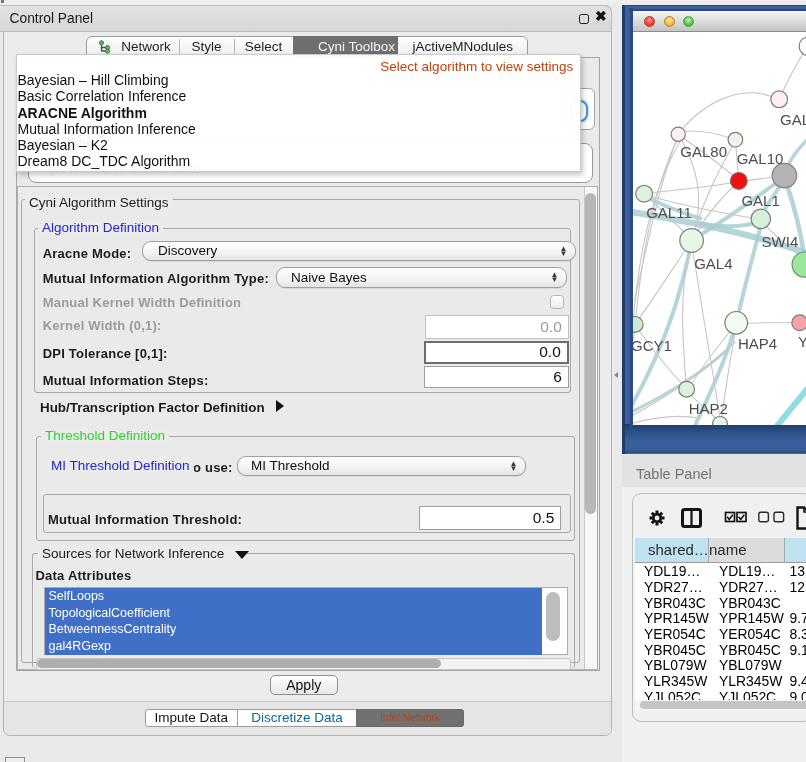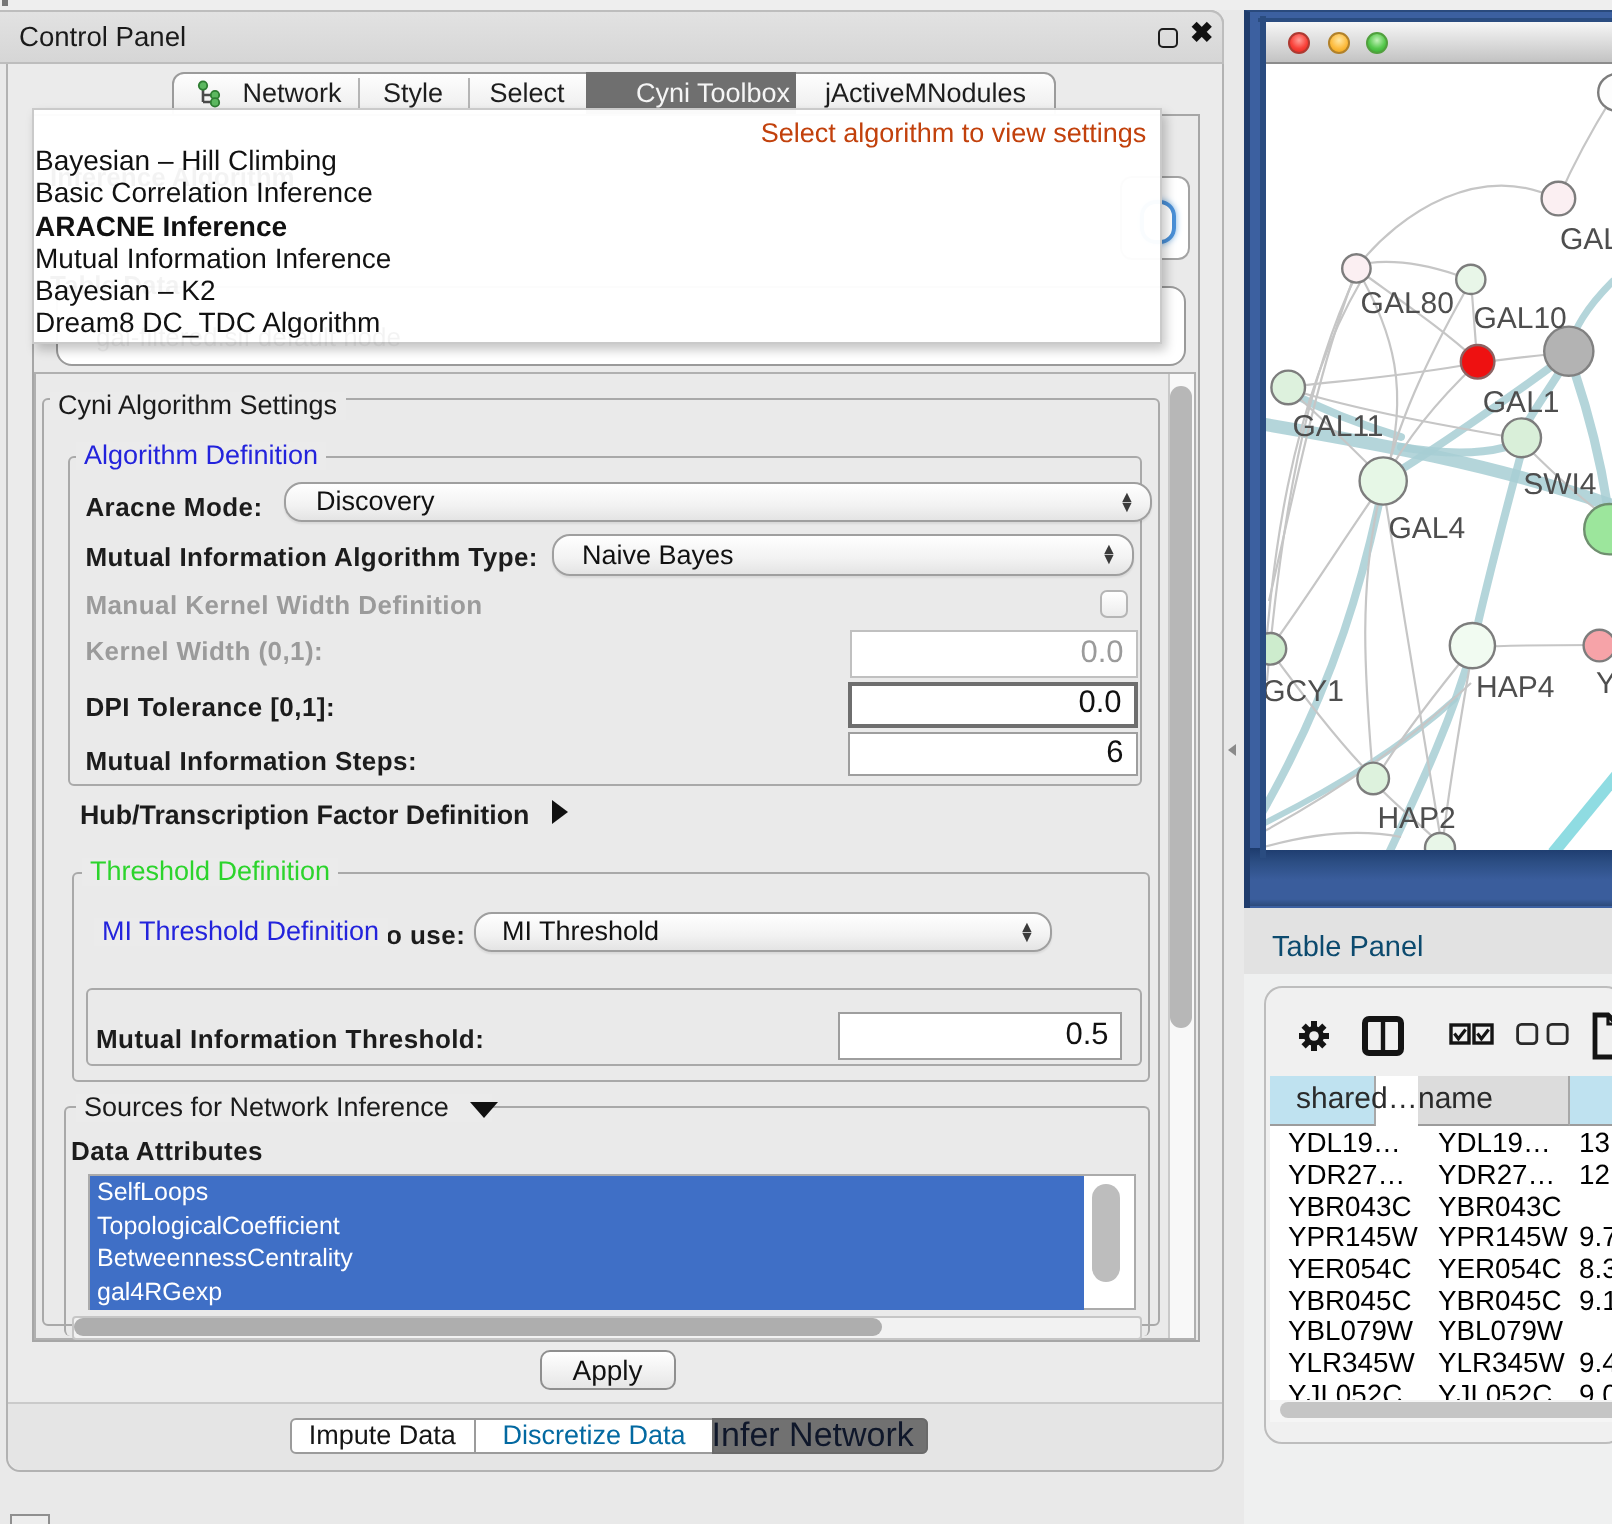--- a/index.html
+++ b/index.html
@@ -110,21 +110,21 @@
 <div class="ab" style="left:48.5px;top:588.3px;font-size:12.5px;line-height:16.6px;color:#fff">SelfLoops<br>TopologicalCoefficient<br>BetweennessCentrality<br>gal4RGexp</div>
 <div class="ab" style="left:546px;top:591.8px;width:14.4px;height:49.5px;background:#bdbdbd;border-radius:7px"></div>
 
 <div class="ab" style="left:35.7px;top:657.5px;width:535.3px;height:12px;background:#f2f2f2;border:1px solid #c6c6c6;border-radius:2px"></div>
 <div class="ab" style="left:36.7px;top:659px;width:404px;height:9px;background:#aeaeae;border-radius:4.5px"></div>
 
 <div class="ab" style="left:270px;top:675px;width:67.5px;height:19.5px;border:1px solid #8f8f8f;border-radius:5px;background:linear-gradient(#ffffff,#e6e6e6);text-align:center;line-height:18.5px;font-size:14px;color:#111">Apply</div>
 
 <div class="ab" style="left:15.9px;top:53.9px;width:565.2px;height:118.6px;background:rgba(255,255,255,0.97);border:1px solid #cacaca;box-shadow:2px 3px 5px rgba(0,0,0,0.22)"></div>
 <div class="ab" style="left:8px;top:59px;width:565.2px;height:14.5px;text-align:right;font-size:13.5px;color:#c2410c">Select algorithm to view settings</div>
-<div class="ab" style="left:17.5px;top:72.4px;font-size:14px;line-height:16.1px;color:#111;white-space:nowrap">Bayesian – Hill Climbing<br>Basic Correlation Inference<br><b>ARACNE Inference</b><br>Mutual Information Inference<br>Bayesian – K2<br>Dream8 DC_TDC Algorithm</div>
+<div class="ab" style="left:17.5px;top:72.4px;font-size:14px;line-height:16.1px;color:#111;white-space:nowrap">Bayesian – Hill Climbing<br>Basic Correlation Inference<br><b>ARACNE Algorithm</b><br>Mutual Information Inference<br>Bayesian – K2<br>Dream8 DC_TDC Algorithm</div>
 <div class="ab" style="left:25px;top:80.5px;font:bold 13px 'Liberation Sans';color:#000;opacity:0.045">Inference Algorithm</div>
 <div class="ab" style="left:25px;top:135px;font:bold 13px 'Liberation Sans';color:#000;opacity:0.045">Table Data</div>
 <div class="ab" style="left:48px;top:161px;font:13px 'Liberation Sans';color:#000;opacity:0.045">gal-filtered.sif default node</div>
 
 <div class="ab" style="left:622px;top:4.5px;width:184px;height:449px;background:#3c60a0;border-left:3px solid #1f3c6c;border-top:1px solid #2a4a7d"></div>
 
 <div class="ab" style="left:625px;top:424.3px;width:181px;height:29.2px;background:linear-gradient(#1d3b6d 0%,#2c4e84 25%,#3a5d9c 55%,#3a5d9c 88%,#2c4a7a 100%)"></div>
 <div class="ab" style="left:630px;top:8px;width:2.5px;height:421px;background:#2a4c80"></div>
 
 <div class="ab" style="left:629px;top:9px;width:177px;height:1.5px;background:#2a4c80"></div>
@@ -203,21 +203,21 @@
  <text x="693.7" y="268.5">GAL4</text>
  <text x="630.6" y="350">GCY1</text>
  <text x="737.5" y="348">HAP4</text>
  <text x="797.5" y="346">YM</text>
  <text x="688.2" y="413.5">HAP2</text>
 </g>
 </svg>
 
 <div class="ab" style="left:622px;top:453.5px;width:184px;height:308.5px;background:#eff0f0"></div>
 <div class="ab" style="left:622px;top:453.5px;width:184px;height:33px;background:#e2e2e2"></div>
-<div class="ab" style="left:636px;top:465.5px;font-size:14.5px;color:#0c4a6e">Table Panel</div>
+<div class="ab" style="left:636px;top:465.5px;font-size:14.5px;color:#737373">Table Panel</div>
 <div class="ab" style="left:631.7px;top:493.4px;width:180px;height:229px;background:#f0f0f0;border:1px solid #bdbdbd;border-radius:9px"></div>
 <svg class="ab" style="left:632px;top:494px" width="174" height="44" viewBox="632 494 174 44">
  <g fill="#141414">
   <circle cx="657" cy="518" r="5"></circle>
   <g stroke="#141414" stroke-width="3">
    <line x1="657" y1="510.5" x2="657" y2="525.5"></line>
    <line x1="649.5" y1="518" x2="664.5" y2="518"></line>
    <line x1="651.8" y1="512.8" x2="662.2" y2="523.2"></line>
    <line x1="662.2" y1="512.8" x2="651.8" y2="523.2"></line>
   </g>
@@ -232,21 +232,21 @@
   <path d="M738.7 516.8 l2 2.6 l3.6 -4.6" stroke-width="1.6"></path>
  </g>
  <g fill="none" stroke="#2a2a2a" stroke-width="1.4">
   <rect x="758.8" y="512.2" width="9.6" height="9.6" rx="2"></rect>
   <rect x="774" y="512.2" width="9.6" height="9.6" rx="2"></rect>
  </g>
  <path d="M797.5 507.5 h6.5 l4.5 4.5 v16.5 h-11 z" fill="none" stroke="#141414" stroke-width="2.4"></path>
  <path d="M804 507.5 v4.5 h4.5" fill="none" stroke="#141414" stroke-width="1.6"></path>
 </svg>
 <div class="ab" style="left:635px;top:538.3px;width:171px;height:172.7px;background:#fff;overflow:hidden">
- <div class="ab" style="left:0;top:0;width:53px;height:24.7px;background:#bfe2f0;border-right:1px solid #a8a8a8;border-bottom:1px solid #9c9c9c;text-align:center;line-height:24px;font-size:15px;color:#2b2b2b;padding-left:13px">shared…</div>
+ <div class="ab" style="left:0;top:0;width:74px;height:24.7px;background:#bfe2f0;border-right:1px solid #a8a8a8;border-bottom:1px solid #9c9c9c;text-align:center;line-height:24px;font-size:15px;color:#2b2b2b;padding-left:13px">shared…</div>
  <div class="ab" style="left:74px;top:0;width:75.5px;height:24.7px;background:#dcdcdc;border-right:1px solid #a8a8a8;border-bottom:1px solid #9c9c9c;text-align:left;line-height:24px;font-size:15px;color:#2b2b2b">name</div>
  <div class="ab" style="left:149.5px;top:0;width:60px;height:24.7px;background:#bfe2f0;border-bottom:1px solid #9c9c9c;text-align:center;line-height:24px;font-size:15px;color:#2b2b2b"></div>
  <div class="ab" style="left:9px;top:26px;font-size:13.9px;line-height:15.65px;color:#000;white-space:pre">YDL19…
 YDR27…
 YBR043C
 YPR145W
 YER054C
 YBR045C
 YBL079W
 YLR345W
@@ -272,17 +272,17 @@
  <div class="ab" style="left:0;top:161.7px;width:171px;height:11px;background:#f5f5f5"></div>
  <div class="ab" style="left:5px;top:163px;width:170px;height:8px;background:#c5c5c5;border-radius:4px"></div>
 </div>
 
 <div class="ab" style="left:4px;top:701px;width:607px;height:34px;background:#e5e5e5;border-top:1px solid #cacaca;border-radius:0 0 7px 7px"></div>
 <div class="ab" style="left:145.2px;top:708.6px;width:319.1px;height:18.2px;border:1px solid #9b9b9b;border-radius:3px;background:#fff"></div>
 <div class="ab" style="left:355.8px;top:708.6px;width:108.5px;height:18.2px;background:#717171;border:1px solid #6a6a6a;border-radius:0 3px 3px 0"></div>
 <div class="ab" style="left:237px;top:708.6px;width:1px;height:18.2px;background:#9b9b9b"></div>
 <div class="ab" style="left:145.2px;top:708.6px;width:92px;height:18.2px;line-height:17.5px;text-align:center;font-size:13.5px;color:#141414">Impute Data</div>
 <div class="ab" style="left:238px;top:708.6px;width:118px;height:18.2px;line-height:17.5px;text-align:center;font-size:13.5px;color:#0369a1">Discretize Data</div>
-<div class="ab" style="left:355.8px;top:708.6px;width:108.5px;height:18.2px;line-height:17.5px;font-size:17px;color:#0f172a">Infer Network</div>
+<div class="ab" style="left:355.8px;top:708.6px;width:108.5px;height:18.2px;line-height:17.5px;text-align:center;font-size:10px;color:#c2410c">Infer Network</div>
 
 <div class="ab" style="left:4.5px;top:757px;width:20px;height:10px;border:1.5px solid #8f8f8f;background:#ededed"></div>
 
 <div class="ab" style="left:614px;top:372px;width:0;height:0;border-right:4px solid #8a8a8a;border-top:3.5px solid transparent;border-bottom:3.5px solid transparent"></div>
 
 </body></html>

